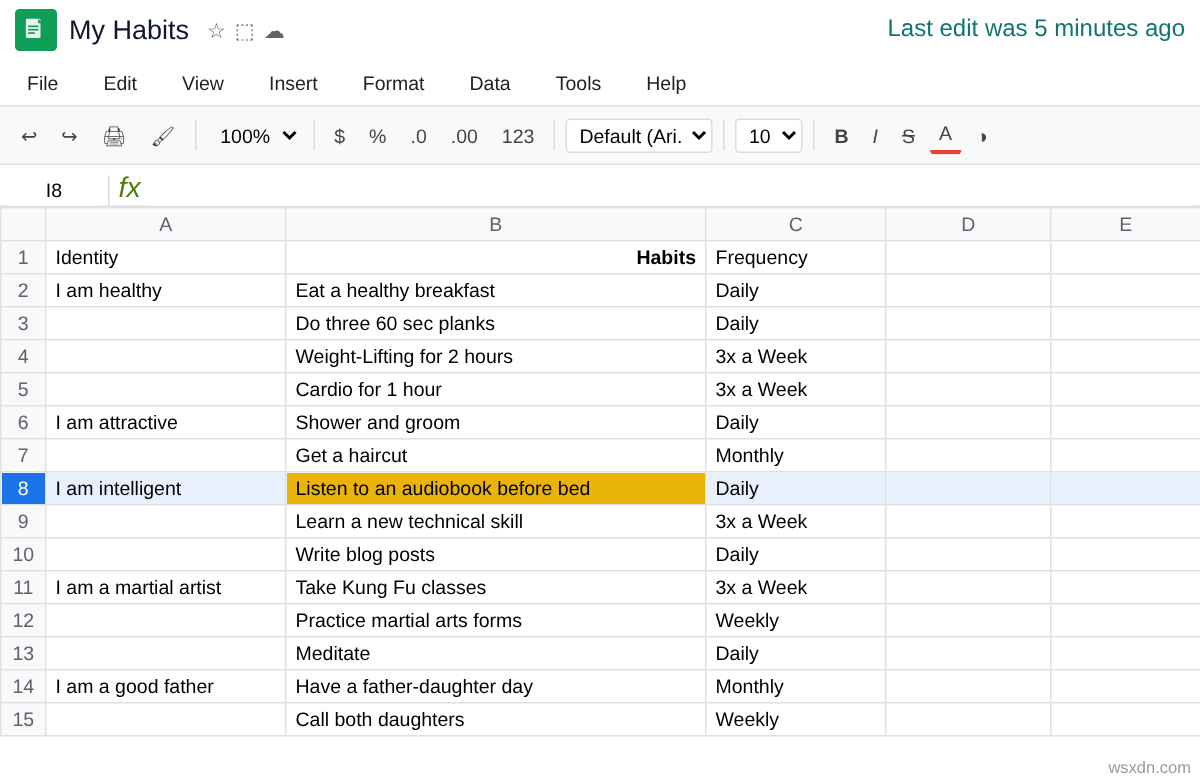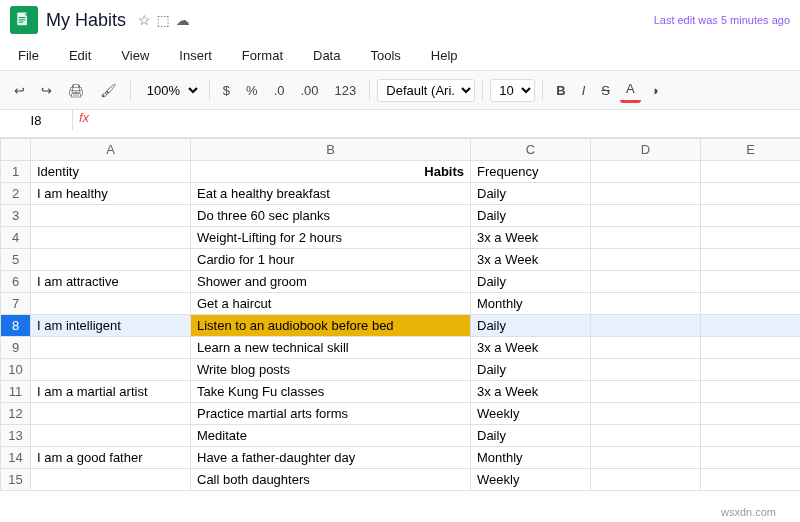--- a/index.html
+++ b/index.html
@@ -26,22 +26,22 @@
       font-size: 18px;
       color: #0f172a;
       font-weight: 400;
     }
     .title-icons {
       display: flex; gap: 6px; align-items: center; margin-left: 4px;
     }
     .title-icon { color: #5f6368; font-size: 14px; cursor: pointer; }
     .last-edit {
       margin-left: auto;
-      font-size: 11px;
-      color: #8b5cf6;
+      font-size: 16px;
+      color: #0f766e;
       text-decoration: none;
     }
 
     
     .menu-bar {
       display: flex;
       align-items: center;
       padding: 2px 10px;
       background: #fff;
       height: 30px;
@@ -101,36 +101,36 @@
       background: #fff;
       width: 45px;
     }
     .bold-btn { font-weight: bold; }
     .italic-btn { font-style: italic; }
     .strikethrough-btn { text-decoration: line-through; }
 
     
     .formula-bar {
       display: flex;
-      align-items: flex-start;
+      align-items: flex-end;
       height: 28px;
       border-bottom: 1px solid #e0e0e0;
       padding: 0 6px;
       gap: 6px;
       background: #fff;
     }
     .cell-ref {
       width: 60px;
       font-size: 13px;
       border: 1px solid transparent;
       padding: 2px 4px;
       text-align: center;
     }
     .formula-sep { width: 1px; height: 20px; background: #dadce0; }
-    .fx-label { color: #ef4444; font-size: 13px; font-style: italic; }
+    .fx-label { color: #4d7c0f; font-size: 19px; font-style: italic; }
     .formula-input {
       flex: 1;
       border: none;
       outline: none;
       font-size: 13px;
     }
 
     
     .grid-container {
       overflow: hidden;
@@ -166,21 +166,21 @@
       color: #5f6368;
       font-weight: 400;
       font-size: 12px;
       border-bottom: 1px solid #c0c0c0;
     }
     .row-num-selected { background: #1a73e8 !important; color: #fff !important; }
 
     .watermark {
       position: fixed;
       bottom: 4px;
-      right: 24px;
+      right: 6px;
       font-size: 11px;
       color: #999;
     }
   </style>
 </head>
 <body>
 
 <div class="title-bar">
   <div class="sheets-icon">
     <svg viewBox="0 0 24 24" fill="white">

